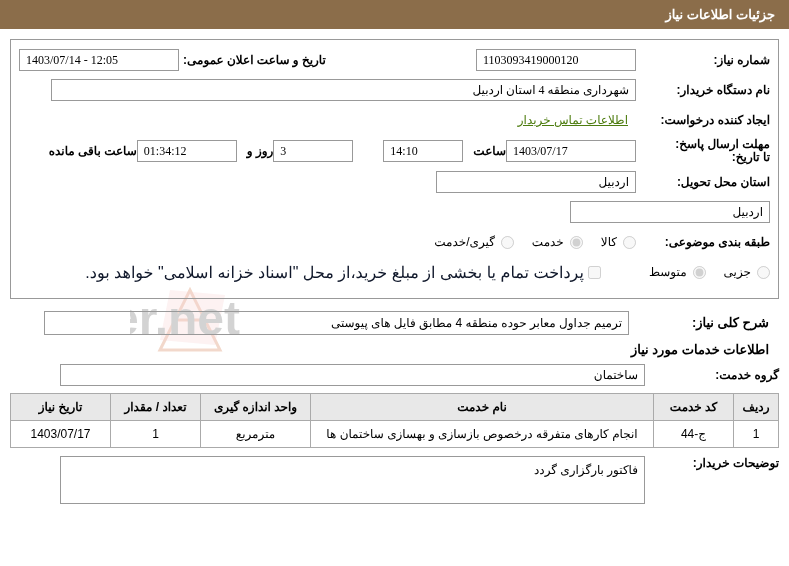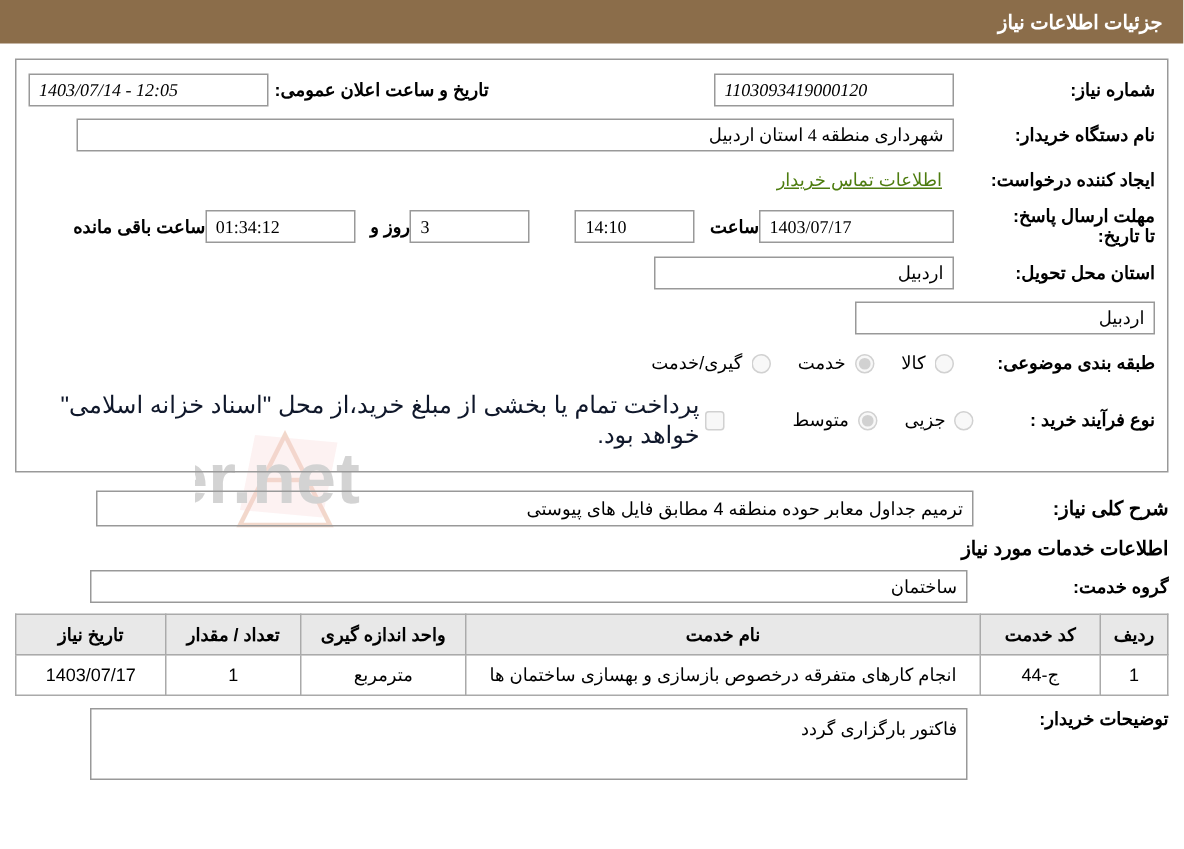--- a/index.html
+++ b/index.html
@@ -53,30 +53,30 @@
   font-family: Tahoma;
   font-size: 12px;
   height: 22px;
   direction: rtl;
   text-align: right;
   display: inline-flex;
   align-items: center;
 }
 .field-ltr { direction: ltr; text-align: center; }
 .w120 { width: 130px; }
-.w150 { width: 160px; font-style: italic; }
+.w150 { width: 160px; }
 .w300 { width: 380px; }
 .w70 { width: 80px; }
 .w90 { width: 100px; }
 .flex1 { flex: 1; }
 .link { color: #4d7c0f; text-decoration: underline; cursor: pointer; margin-right: 8px; }
 .radio-grp { display: inline-flex; align-items: center; gap: 6px; margin-left: 18px; }
 .radio-grp input { vertical-align: middle; }
 .checkbox-text { color: #0f172a; font-size: 16px; }
-.section-title { font-weight: bold; font-size: 13px; margin: 6px 0; }
+.section-title { font-weight: bold; font-size: 13px; margin: 6px 10px; }
 .textbox {
   border: 1px solid #999;
   padding: 4px 6px;
   width: 585px;
   height: 24px;
   display: flex;
   align-items: center;
 }
 .textbox-tall { height: 48px; align-items: flex-start; padding-top: 6px; }
 table.grid {
@@ -175,21 +175,20 @@
               <input type="radio" disabled="" checked="" style="">
               <span>خدمت</span>
             </span>
         <span class="radio-grp">
               <input type="radio" disabled="" style="">
               <span>گیری/خدمت</span>
             </span>
       </div>
 
       <div class="row">
-        <span class="label label-130">نوع فرآیند خرید :</span>
         <span class="radio-grp">
               <input type="radio" disabled="" style="">
               <span>جزیی</span>
             </span>
         <span class="radio-grp">
               <input type="radio" disabled="" checked="" style="">
               <span>متوسط</span>
             </span>
         <span style="width:30px"></span>
         <input type="checkbox" disabled="" style="">

